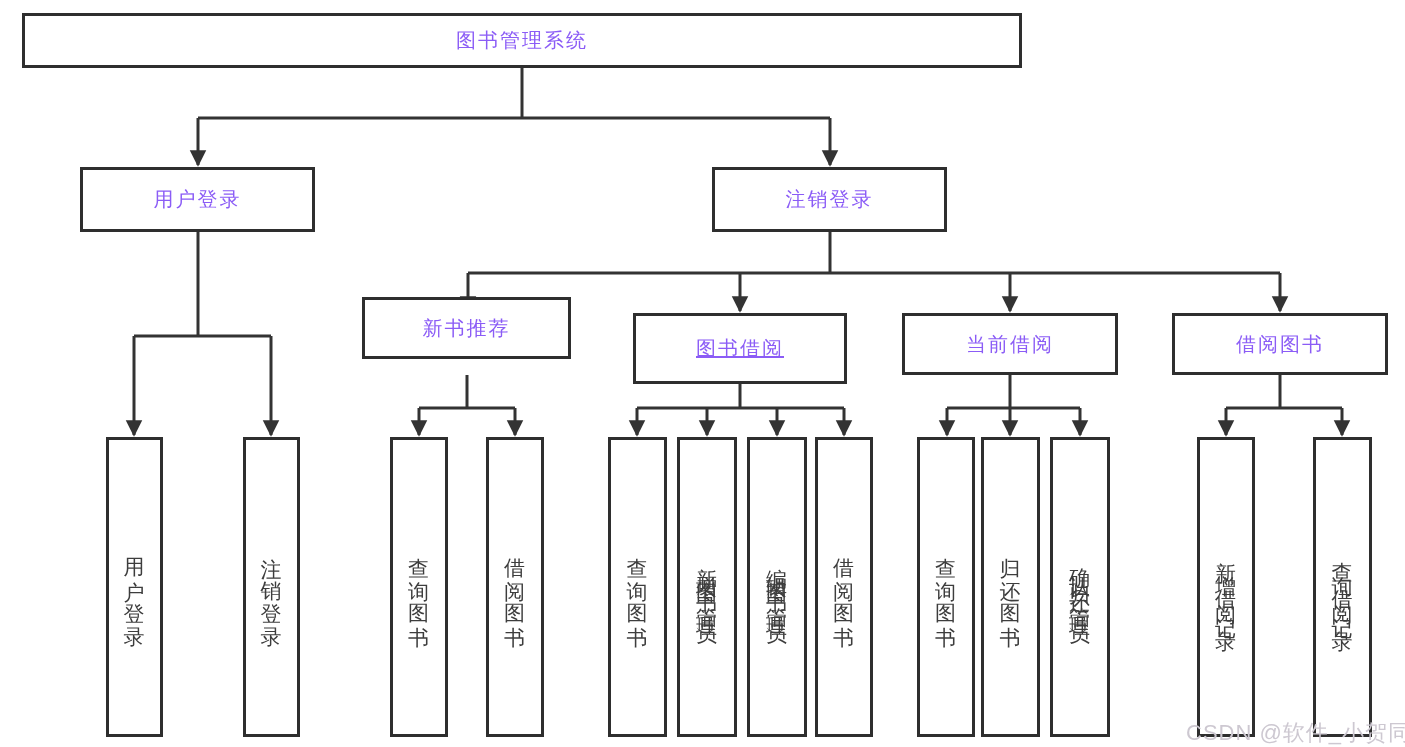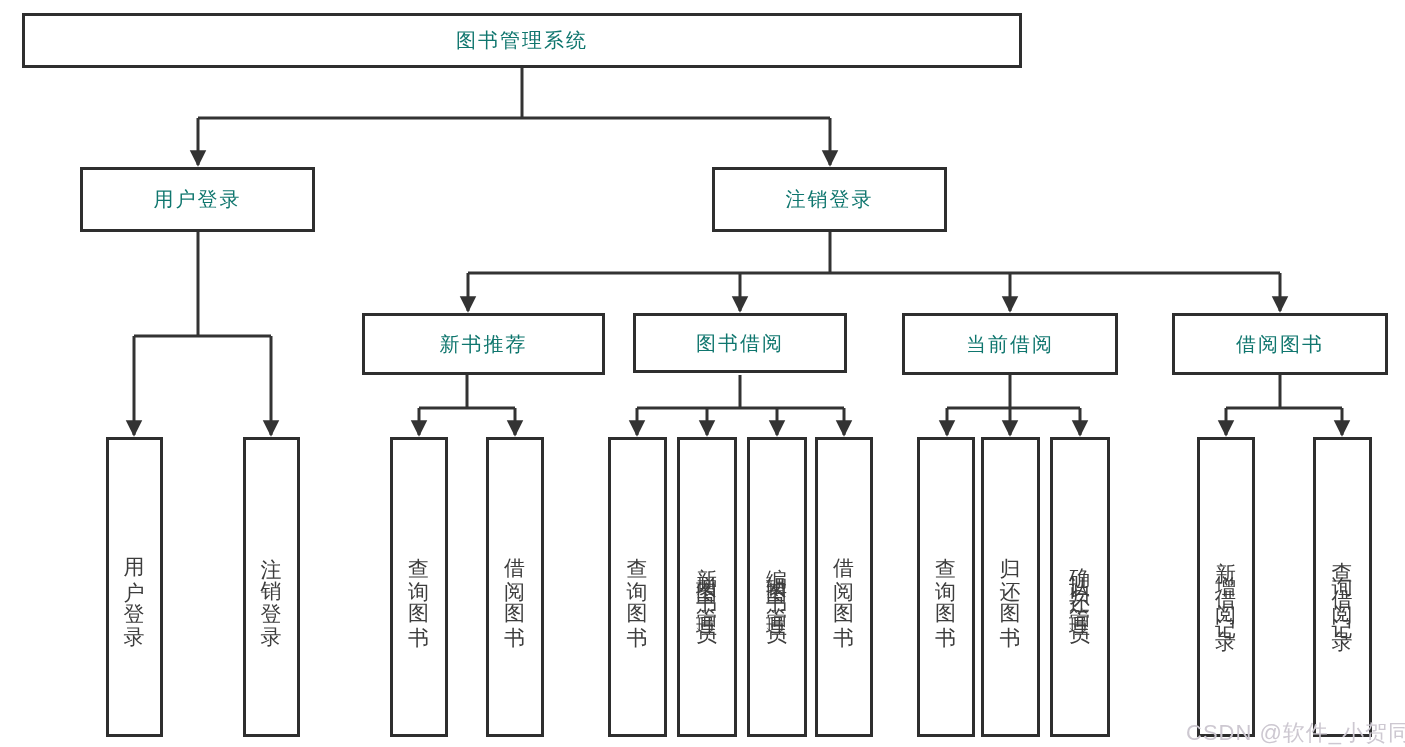--- a/index.html
+++ b/index.html
@@ -17,29 +17,29 @@
   }
   .box {
     position: absolute;
     background: #ffffff;
     border: 3px solid #2e2e2e;
     display: flex;
     align-items: center;
     justify-content: center;
     font-size: 20px;
     letter-spacing: 2px;
-    color: #0f766e;
+    color: #8b5cf6;
     white-space: nowrap;
   }
   
   .n-root  { left: 22px;   top: 13px;  width: 1000px; height: 55px; }
   .n-login { left: 80px;   top: 167px; width: 235px;  height: 65px; }
   .n-mgmt  { left: 712px;  top: 167px; width: 235px;  height: 65px; }
-  .n-newb  { left: 362px;  top: 313px; width: 243px;  height: 62px; }
-  .n-borr  { left: 633px;  top: 313px; width: 214px;  height: 60px; }
+  .n-newb  { left: 362px;  top: 297px; width: 209px;  height: 62px; }
+  .n-borr  { left: 633px;  top: 313px; width: 214px;  height: 71px; text-decoration: underline; }
   .n-curr  { left: 902px;  top: 313px; width: 216px;  height: 62px; text-align: right; }
   .n-rec   { left: 1172px; top: 313px; width: 216px;  height: 62px; }
   
   .vbox {
     position: absolute;
     top: 437px;
     height: 300px;
     background: #ffffff;
     border: 3px solid #2e2e2e;
     display: flex;

